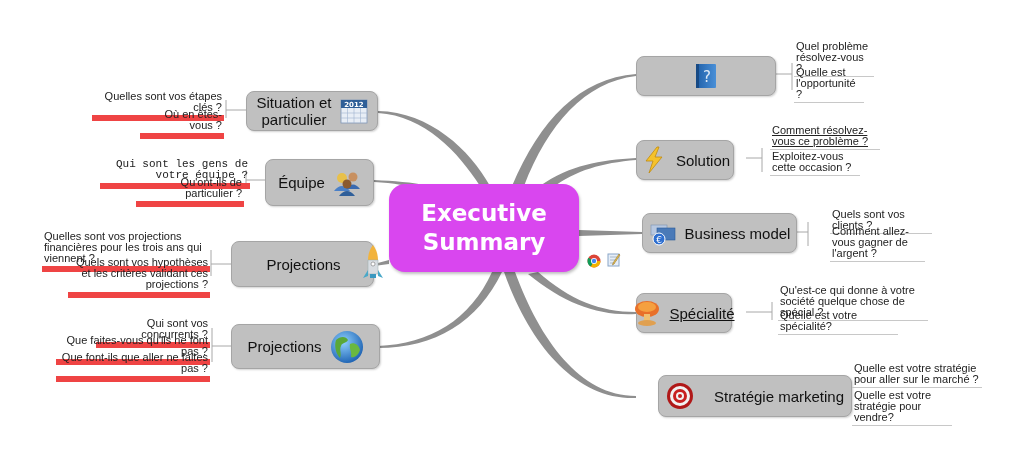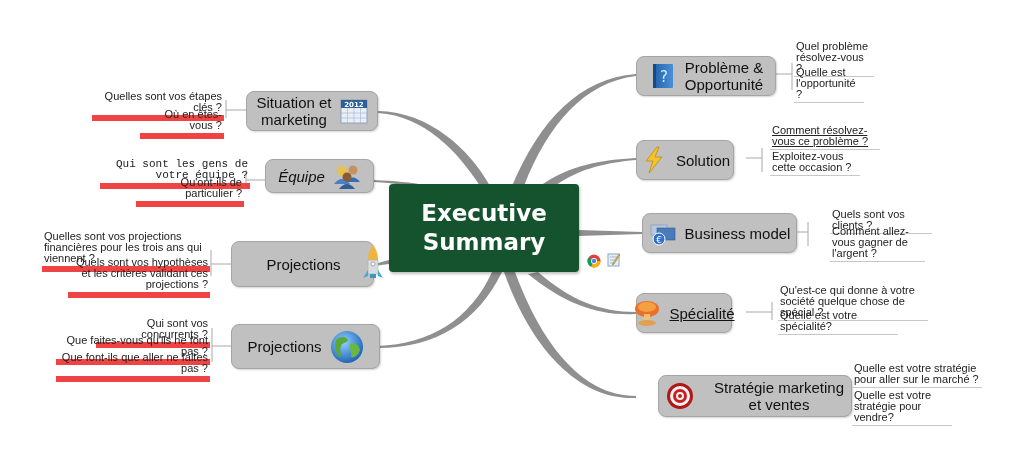--- a/index.html
+++ b/index.html
@@ -1,20 +1,20 @@
 <!DOCTYPE html>
 <html><head>
 <meta charset="utf-8">
 <style>
   html, body { margin: 0; padding: 0; background: #ffffff; }
   body { width: 1024px; height: 459px; position: relative; overflow: hidden; font-family: "Liberation Sans", sans-serif; }
   #links { position: absolute; left: 0; top: 0; width: 1024px; height: 459px; }
   .central {
     position: absolute; left: 389px; top: 184px; width: 190px; height: 88px;
-    background: #14532d; border-radius: 4px; box-shadow: 1px 2px 3px rgba(0,0,0,0.25);
+    background: #d946ef; border-radius: 16px; box-shadow: 1px 2px 3px rgba(0,0,0,0.25);
     display: flex; align-items: center; justify-content: center; text-align: center;
     color: #ffffff; font-family: "DejaVu Sans", sans-serif; font-weight: bold; font-size: 23px; line-height: 29px;
   }
   .central span { display: block; }
   .node {
     position: absolute; background: #c0c0c0; border: 1px solid #a5a5a5; border-radius: 8px;
     box-sizing: border-box; display: flex; align-items: center; justify-content: center; gap: 8px;
     color: #111; font-size: 15px; line-height: 17px; text-align: center;
     box-shadow: 1px 1px 2px rgba(0,0,0,0.18);
   }
@@ -93,24 +93,20 @@
     <defs>
         <linearGradient id="gq" x1="0" x2="1">
           <stop offset="0" stop-color="#1f5fa8"></stop>
           <stop offset="1" stop-color="#4a90d8"></stop>
         </linearGradient>
       </defs>
     <rect x="4" y="2" width="20" height="24" rx="1" fill="url(#gq)"></rect>
     <rect x="4" y="2" width="3" height="24" fill="#174a85"></rect>
     <text x="15" y="20" font-size="15" font-family="DejaVu Sans, sans-serif" fill="#dfeaf7" text-anchor="middle">?</text>
   </svg>
-  <div>
-    <span class="lbl">Problème &amp;</span>
-    <span class="lbl">Opportunité</span>
-  </div>
 </div>
 <div class="leaf r" style="left:794px;top:40px;width:80px;">Quel problème résolvez-vous ?</div>
 <div class="leaf r" style="left:794px;top:66px;width:70px;">Quelle est l'opportunité ?</div>
 
 <div class="node" style="left:636px;top:140px;width:98px;height:40px;">
   <svg class="icon" viewBox="0 0 28 28">
     <path d="M17,1 L6,15 L13,15 L9,27 L22,11 L15,11 L19,1 Z" fill="#f5c22a" stroke="#c08a10" stroke-width="0.8"></path>
   </svg>
   <span class="lbl">Solution</span>
 </div>
@@ -144,48 +140,47 @@
 <div class="node" style="left:658px;top:375px;width:194px;height:42px;gap:20px;">
   <svg class="icon" viewBox="0 0 28 28">
     <circle cx="14" cy="14" r="13" fill="#b01818"></circle>
     <circle cx="14" cy="14" r="10" fill="#f2f2f2"></circle>
     <circle cx="14" cy="14" r="7" fill="#c82020"></circle>
     <circle cx="14" cy="14" r="4" fill="#f2f2f2"></circle>
     <circle cx="14" cy="14" r="2" fill="#c82020"></circle>
   </svg>
   <div>
     <span class="lbl">Stratégie marketing</span>
-    <span class="lbl">et ventes</span>
   </div>
 </div>
 <div class="leaf r" style="left:852px;top:362px;width:130px;">Quelle est votre stratégie pour aller sur le marché ?</div>
 <div class="leaf r" style="left:852px;top:389px;width:100px;">Quelle est votre stratégie pour vendre?</div>
 
 <div class="node" style="left:246px;top:91px;width:132px;height:40px;">
   <div>
     <span class="lbl">Situation et</span>
-    <span class="lbl">marketing</span>
+    <span class="lbl">particulier</span>
   </div>
   <svg class="icon" viewBox="0 0 28 28">
     <rect x="1" y="3" width="26" height="23" fill="#e8eef6" stroke="#7f97b8" stroke-width="0.8"></rect>
     <rect x="1" y="3" width="26" height="8" fill="#2f5f98"></rect>
     <text x="14" y="10" font-size="7" font-weight="bold" fill="#fff" text-anchor="middle" font-family="DejaVu Sans, sans-serif">2012</text>
     <g stroke="#9fb4d0" stroke-width="0.6">
       <line x1="1" y1="16" x2="27" y2="16"></line>
         <line x1="1" y1="21" x2="27" y2="21"></line>
       <line x1="7.5" y1="11" x2="7.5" y2="26"></line>
         <line x1="14" y1="11" x2="14" y2="26"></line>
         <line x1="20.5" y1="11" x2="20.5" y2="26"></line>
     </g>
   </svg>
 </div>
 <div class="leaf l" style="left:92px;top:90px;width:132px;">Quelles sont vos étapes clés ?</div>
 <div class="leaf l" style="left:140px;top:108px;width:84px;">Où en êtes-vous ?</div>
 
-<div class="node" style="left:265px;top:159px;width:109px;height:34px;font-style:italic;">
+<div class="node" style="left:265px;top:159px;width:109px;height:47px;">
   <span class="lbl">Équipe</span>
   <svg class="icon" viewBox="0 0 28 28">
     <circle cx="9" cy="9" r="5" fill="#e8c04a"></circle>
       <path d="M1,22 Q9,12 17,22 Z" fill="#4a80c8"></path>
     <circle cx="20" cy="8" r="4.5" fill="#c89060"></circle>
       <path d="M13,20 Q20,11 27,20 Z" fill="#3a6ab0"></path>
     <circle cx="14" cy="15" r="4.5" fill="#8a5a30"></circle>
       <path d="M6,27 Q14,17 22,27 Z" fill="#2f5f9a"></path>
   </svg>
 </div>

